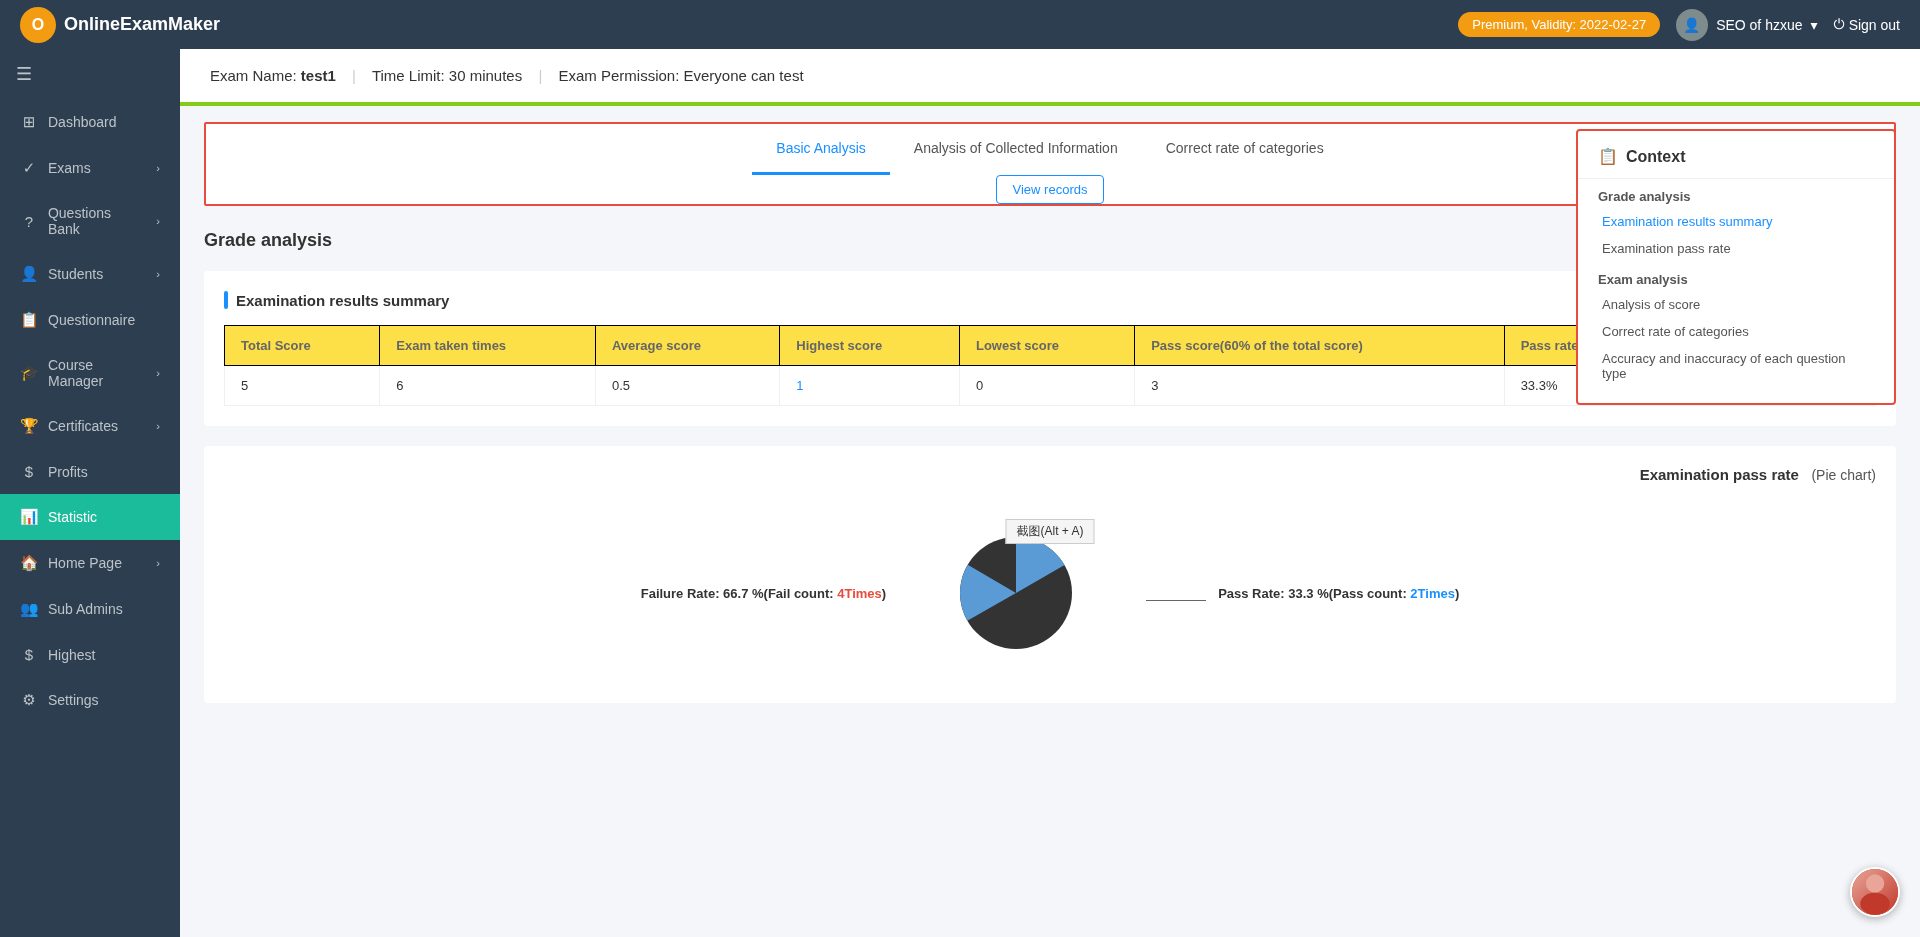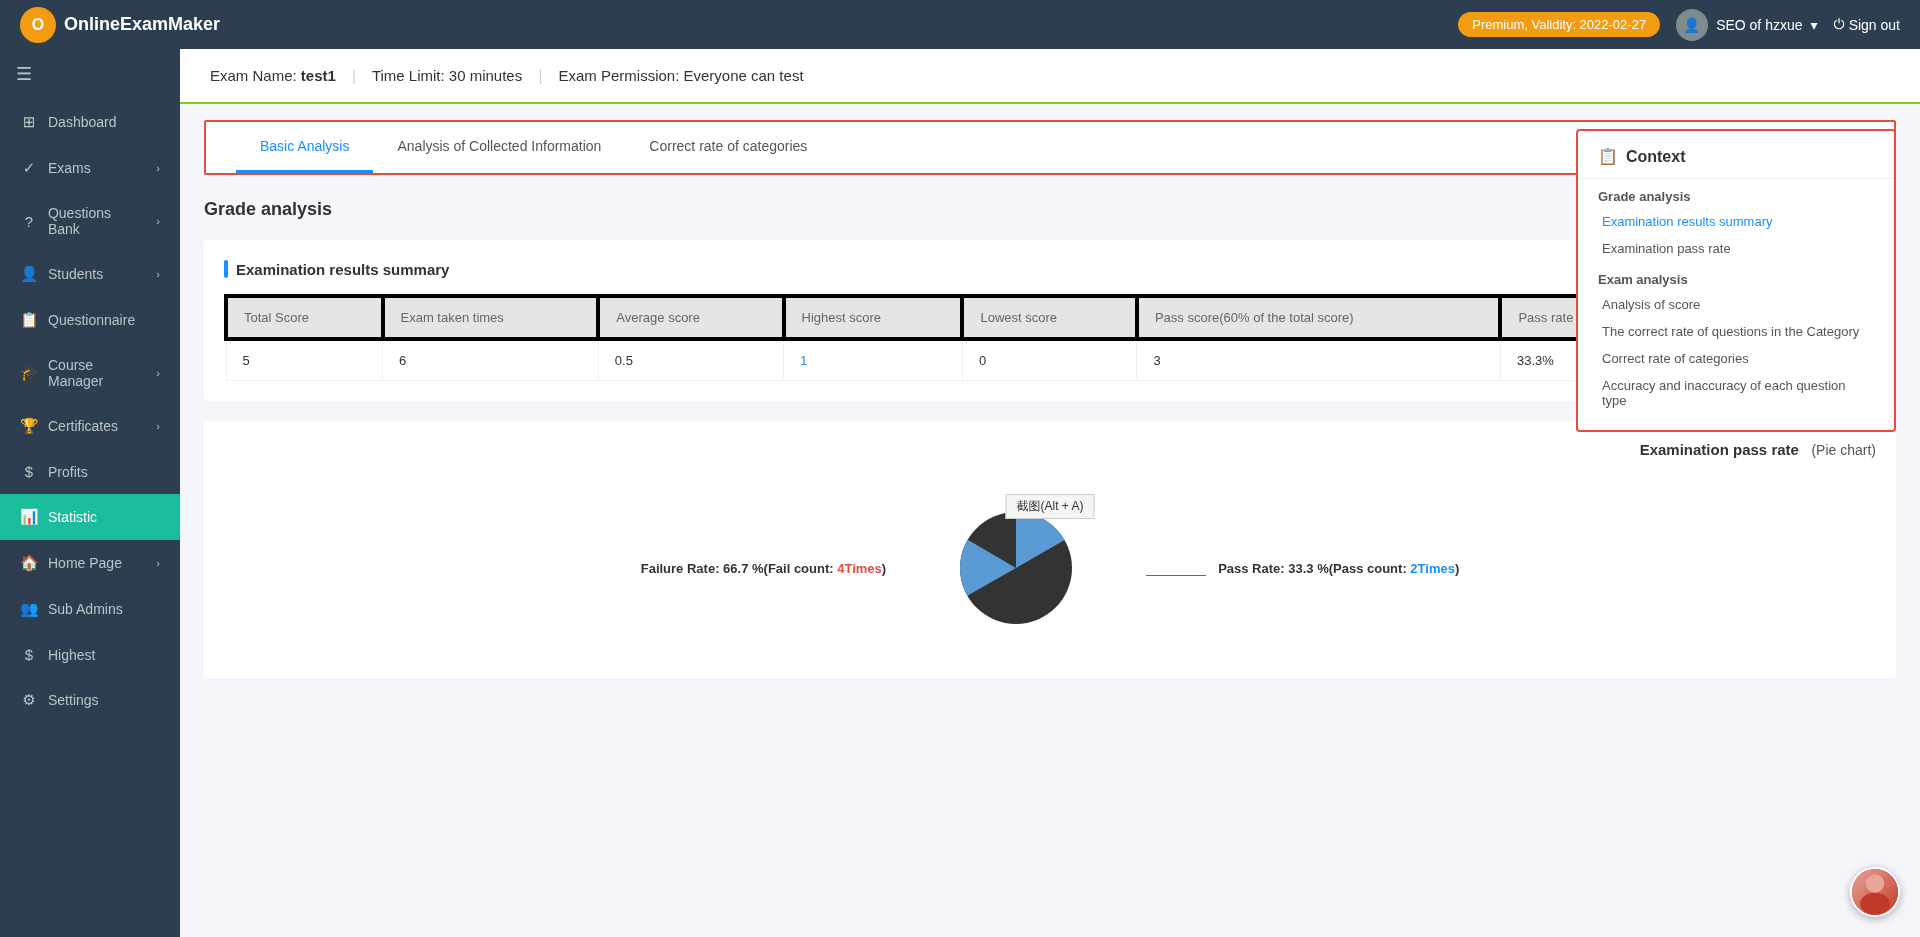--- a/index.html
+++ b/index.html
@@ -130,37 +130,38 @@
       flex: 1;
       overflow-y: auto;
       background: #f5f6fa;
       position: relative;
     }
 
     
     .exam-header {
       background: white;
       padding: 18px 30px;
-      border-bottom: 2px solid #84cc16;
+      border-bottom: 4px solid #84cc16;
       font-size: 15px;
       color: #333;
     }
     .exam-header strong { font-weight: 700; }
     .exam-header .sep { margin: 0 12px; color: #ccc; }
 
     
     .tabs-area {
       background: white;
       padding: 0 30px;
       border: 2px solid #e74c3c;
       margin: 16px 24px 0 24px;
       border-radius: 2px;
       display: flex;
       align-items: center;
       justify-content: space-between;
+      flex-direction: column;
     }
     .tabs {
       display: flex;
       gap: 0;
     }
     .tab-item {
       padding: 16px 24px;
       font-size: 14px;
       color: #555;
       cursor: pointer;
@@ -216,26 +217,26 @@
       height: 18px;
       background: #1890ff;
       border-radius: 2px;
     }
     .results-table {
       width: 100%;
       border-collapse: collapse;
       font-size: 13px;
     }
     .results-table th {
-      background: #e5e5e5;
+      background: #fde047;
       padding: 12px 16px;
       text-align: left;
       color: #666;
-      font-weight: 400;
-      border: 4px solid #000000;
+      font-weight: 700;
+      border: 1px solid #000000;
     }
     .results-table td {
       padding: 12px 16px;
       border: 1px solid #f0f0f0;
       color: #333;
     }
     .results-table .blue-text { color: #1890ff; }
 
     
     .pie-section {
@@ -534,21 +535,20 @@
     <div class="context-panel">
       <div class="context-panel-title">
         <span>📋</span>
         <span>Context</span>
       </div>
       <div class="context-section-title">Grade analysis</div>
       <div class="context-item active">Examination results summary</div>
       <div class="context-item">Examination pass rate</div>
       <div class="context-section-title">Exam analysis</div>
       <div class="context-item">Analysis of score</div>
-      <div class="context-item">The correct rate of questions in the Category</div>
       <div class="context-item">Correct rate of categories</div>
       <div class="context-item">Accuracy and inaccuracy of each question type</div>
     </div>
 
   </div>
 </div>
 
 <div class="bottom-avatar">
   <div class="bottom-avatar-inner">
     <svg viewBox="0 0 50 50" width="50" height="50">

